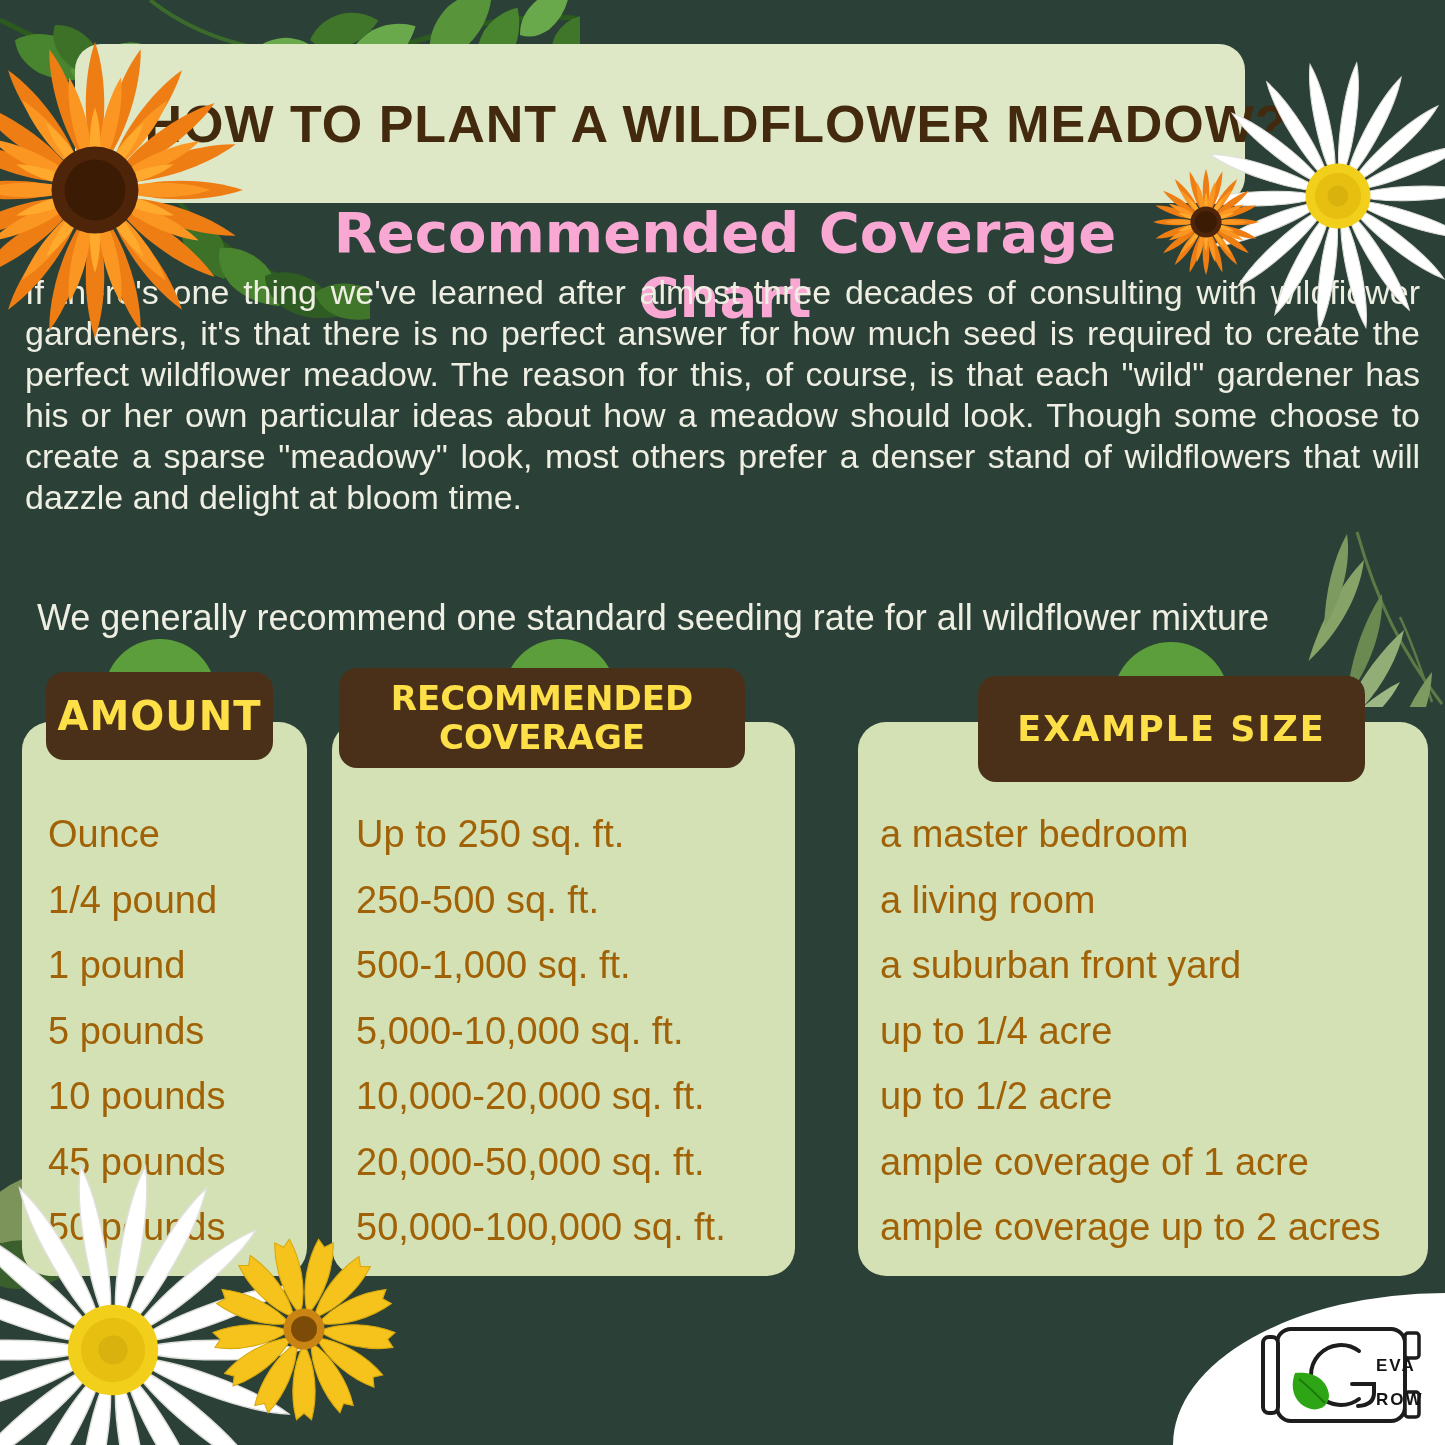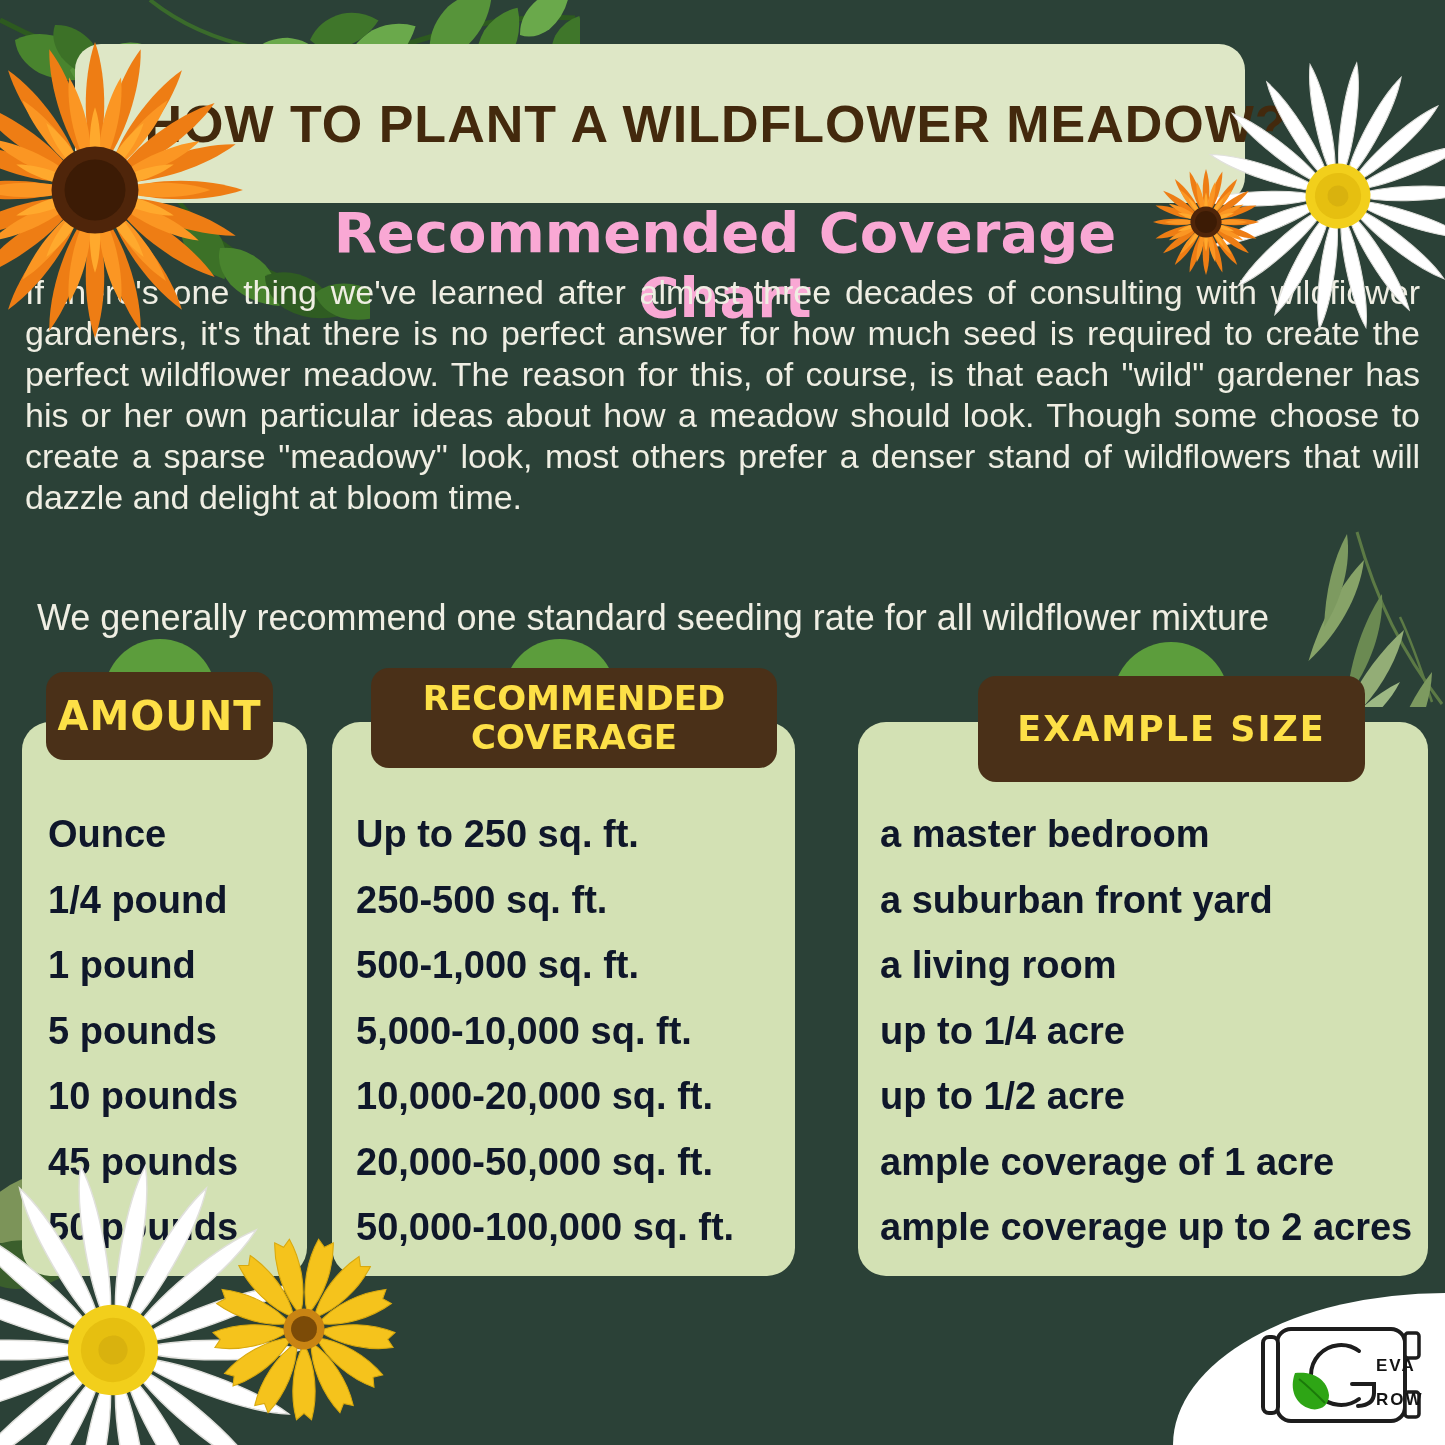--- a/index.html
+++ b/index.html
@@ -44,28 +44,28 @@
 
   
   .dome{position:absolute;border-radius:50%;background:#5c9d3c;z-index:2;width:112px;height:112px;}
   .dome.d1{left:104px;top:639px;}
   .dome.d2{left:504px;top:639px;}
   .dome.d3{left:1113px;top:642px;width:116px;height:116px;}
   .panel{position:absolute;top:722px;height:554px;background:#d3e1b4;border-radius:28px;z-index:3;box-sizing:border-box;}
   .panel.p1{left:22px;width:285px;padding:80px 0 0 26px;}
   .panel.p2{left:332px;width:463px;padding:80px 0 0 24px;}
   .panel.p3{left:858px;width:570px;padding:80px 16px 0 22px;}
-  .row{font-size:38px;line-height:65.5px;color:#0f172a;white-space:nowrap;font-weight:bold;}
+  .row{font-size:38px;line-height:65.5px;color:#a16207;white-space:nowrap;}
   .colhead{
     position:absolute;background:#4a3018;border-radius:18px;z-index:4;
     display:flex;align-items:center;justify-content:center;text-align:center;
     font-family:"DejaVu Sans",sans-serif;font-weight:bold;color:#fde047;box-sizing:border-box;
   }
   .colhead.h1{left:46px;top:672px;width:227px;height:88px;font-size:40px;letter-spacing:1px;}
-  .colhead.h2{left:371px;top:668px;width:406px;height:100px;font-size:34px;line-height:1.15;padding:0 30px;}
+  .colhead.h2{left:339px;top:668px;width:406px;height:100px;font-size:34px;line-height:1.15;padding:0 30px;}
   .colhead.h3{left:978px;top:676px;width:387px;height:106px;font-size:35px;letter-spacing:2px;}
 
   
   .corner{
     position:absolute;right:0;bottom:0;width:272px;height:152px;background:#ffffff;z-index:5;
     border-top-left-radius:100% 100%;
   }
   .logo{position:absolute;right:14px;bottom:6px;width:176px;height:118px;}
   .logo text{font-family:"Liberation Sans",sans-serif;font-weight:bold;fill:#141414;}
 </style>
@@ -267,22 +267,22 @@
       <div class="row">20,000-50,000 sq. ft.</div>
       <div class="row">50,000-100,000 sq. ft.</div>
     </div>
     <div class="colhead h2">RECOMMENDED COVERAGE</div>
   </section>
 
   <section>
     <div class="dome d3"></div>
     <div class="panel p3">
       <div class="row">a master bedroom</div>
+      <div class="row">a living room</div>
       <div class="row">a suburban front yard</div>
-      <div class="row">a living room</div>
       <div class="row">up to 1/4 acre</div>
       <div class="row">up to 1/2 acre</div>
       <div class="row">ample coverage of 1 acre</div>
       <div class="row">ample coverage up to 2 acres</div>
     </div>
     <div class="colhead h3">EXAMPLE SIZE</div>
   </section>
 
   <svg class="dec daisy-bl" viewBox="0 0 400 295">
     <use href="#daisy" transform="translate(188,200) scale(1.46) rotate(10)"></use>

